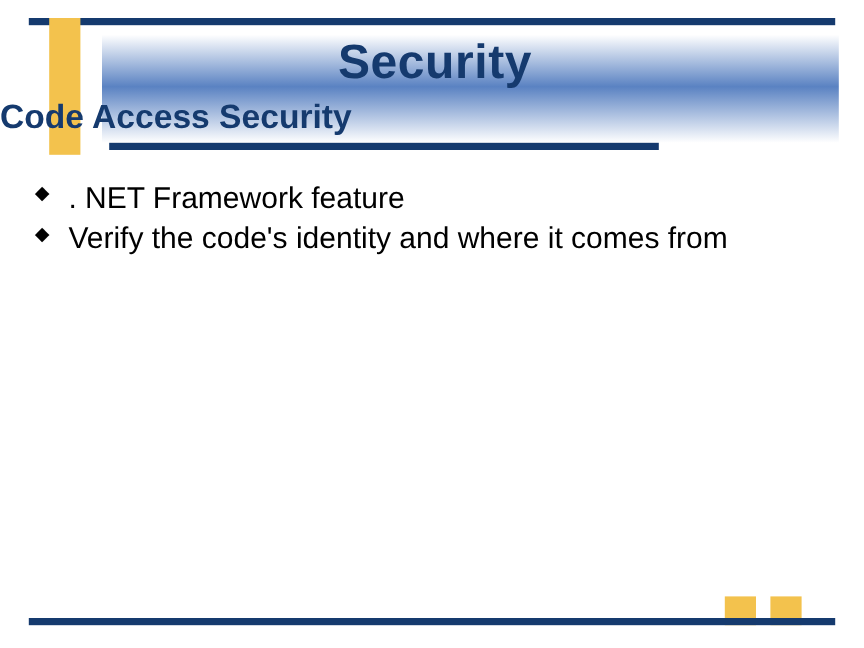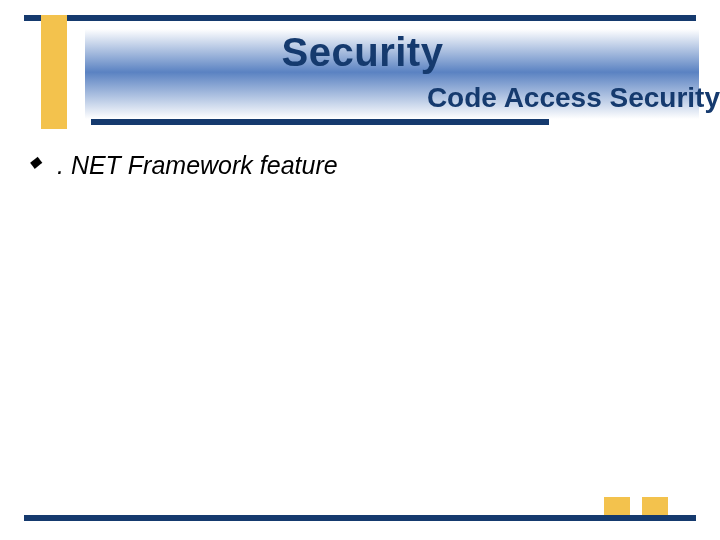--- a/index.html
+++ b/index.html
@@ -44,21 +44,21 @@
     font-size: 40px;
     font-weight: bold;
     color: #153a6e;
     letter-spacing: 0.5px;
   }
   .subtitle {
     position: absolute;
     left: 0;
     right: 0;
     top: 82px;
-    text-align: right;
+    text-align: left;
     font-size: 28px;
     font-weight: bold;
     color: #153a6e;
   }
   .dark-rule-under {
     position: absolute;
     left: 91px;
     top: 119px;
     width: 458px;
     height: 6px;
@@ -73,21 +73,20 @@
   .bullet-list {
     list-style: none;
   }
   .bullet-list li {
     font-size: 25px;
     color: #000000;
     line-height: 1.25;
     margin-bottom: 3px;
     padding-left: 32px;
     position: relative;
-    font-style: italic;
   }
   .bullet-list li::before {
     content: "◆";
     position: absolute;
     left: 4px;
     top: 2px;
     font-size: 16px;
     color: #000000;
   }
   .bottom-rule {
@@ -122,18 +121,19 @@
 <div class="yellow-strip-top"></div>
 
 <div class="title-band"></div>
 <div class="title">Security</div>
 <div class="subtitle">Code Access Security</div>
 <div class="dark-rule-under"></div>
 
 <div class="content">
   <ul class="bullet-list">
     <li>. NET Framework feature</li>
+    <li>Verify the code's identity and where it comes from</li>
   </ul>
 </div>
 
 <div class="yellow-strip-bottom2"></div>
 <div class="yellow-strip-bottom"></div>
 <div class="bottom-rule"></div>
 
 </body></html>

